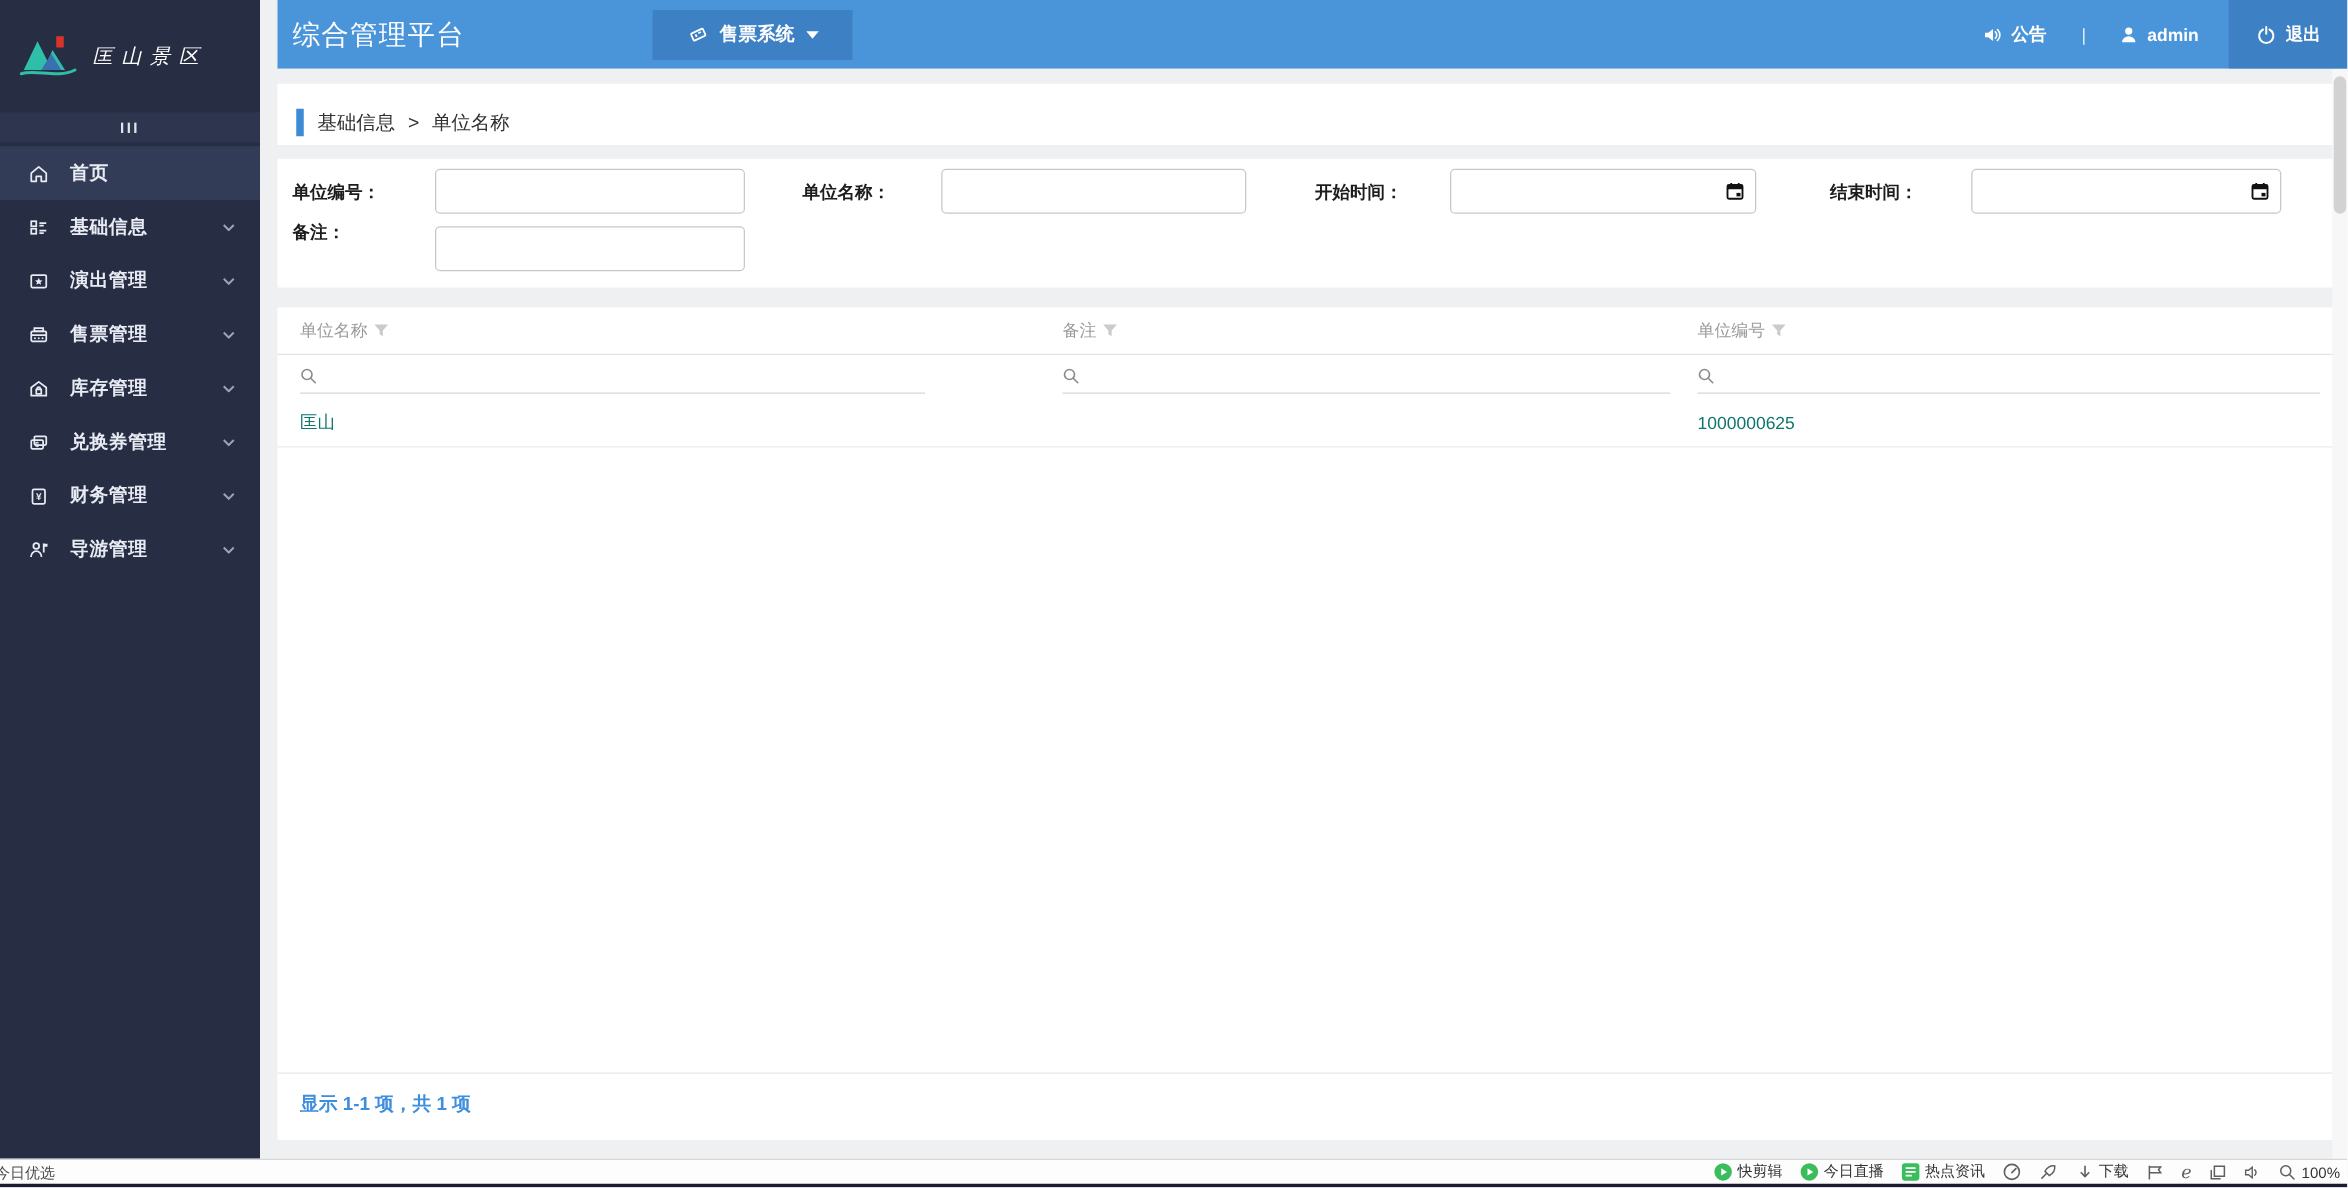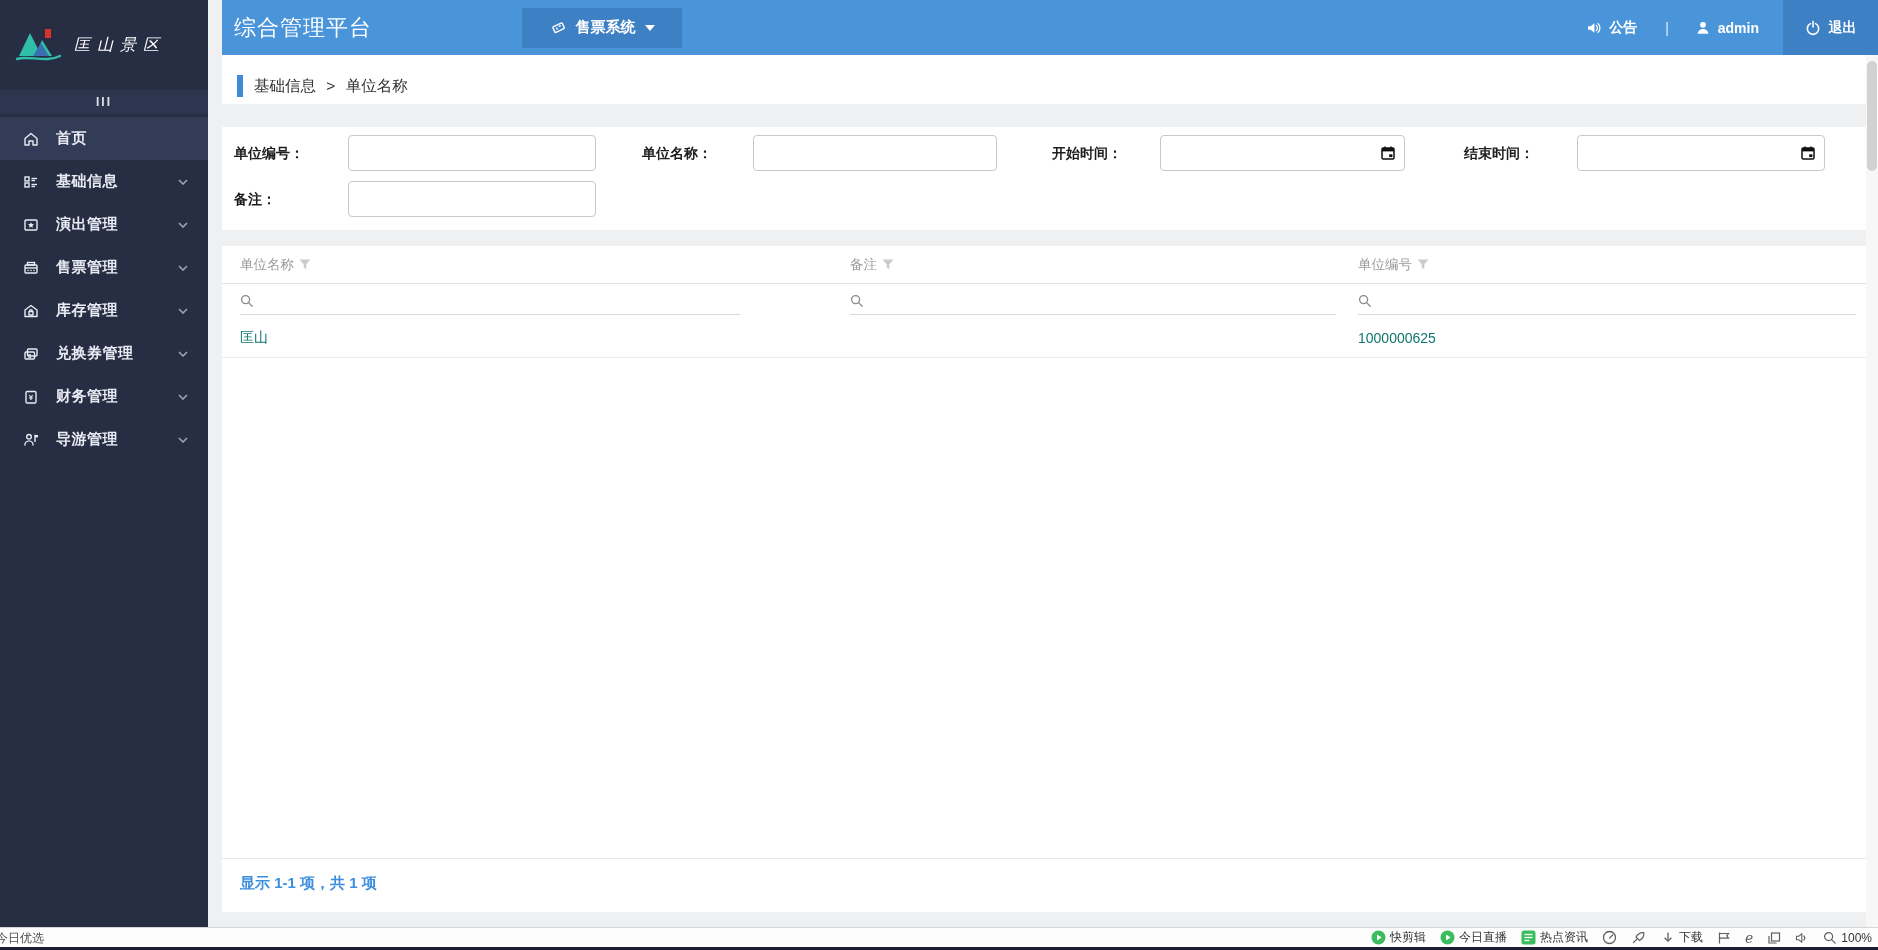--- a/index.html
+++ b/index.html
@@ -26,21 +26,21 @@
   .collapse-toggle { height:24px; background:#2d364e; color:#dfe3ec; display:flex; align-items:center; justify-content:center; font-size:12px; font-weight:bold; letter-spacing:2px; cursor:pointer; }
   .menu { margin-top:3px; }
   .menu-item { height:43px; display:flex; align-items:center; padding-left:22px; cursor:pointer; color:#e8ebf3; font-size:15px; font-weight:600; }
   .menu-item.active { background:#333c56; }
   .mi-icon { width:18px; height:18px; display:inline-flex; margin-right:16px; flex:none; }
   .mi-label { letter-spacing:.5px; }
   .mi-chevron { margin-left:auto; margin-right:20px; display:inline-flex; }
 
   
   .main { position:absolute; left:222px; top:55px; width:1644px; height:872px; background:#eef0f2; }
-  .breadcrumb-bar { position:absolute; left:0; top:0; width:100%; height:49px; background:#fff; }
+  .breadcrumb-bar { position:absolute; left:0; top:12px; width:100%; height:49px; background:#fff; }
   .bc-accent { position:absolute; left:15px; top:20px; width:6px; height:22px; background:#3d8bd4; }
   .bc-text { position:absolute; left:32px; top:21px; font-size:15.5px; color:#303030; }
   .bc-text span { margin-right:6px; }
   .toolbar { position:absolute; right:8px; top:14px; display:flex; gap:5px; }
   .btn { width:66px; height:34px; background:#fff; border:1px solid #dcdcdc; border-radius:3px; font-size:14px; color:#333; font-family:inherit; cursor:pointer; }
 
   
   .form-panel { position:absolute; left:0; top:72px; width:100%; height:103px; background:#fff; }
   .f-label { position:absolute; font-size:14px; font-weight:bold; color:#1d1d1d; line-height:36px; }
   .f-input { position:absolute; width:248px; height:36px; border:1px solid #c8c8c8; border-radius:4px; background:#fff; font-size:14px; padding:0 10px; font-family:inherit; }
@@ -288,21 +288,21 @@
         <span class="cal-icon">
           <svg width="16" height="16" viewBox="0 0 16 16">
               <rect x="2" y="3" width="12" height="11" rx="1.2" stroke="#111" stroke-width="1.5" fill="none"></rect>
               <line x1="5" y1="1.4" x2="5" y2="4.2" stroke="#111" stroke-width="1.5"></line>
               <line x1="11" y1="1.4" x2="11" y2="4.2" stroke="#111" stroke-width="1.5"></line>
               <rect x="2" y="3" width="12" height="3.4" fill="#111"></rect>
               <rect x="9.2" y="9.3" width="3.2" height="2.8" fill="#111"></rect>
             </svg>
         </span>
       </span>
-      <span class="f-label" style="left:12px; top:54px;">备注：</span>
+      <span class="f-label" style="left:12px; top:40px;">备注：</span>
       <input class="f-input" style="left: 126px; top: 54px;">
     </div>
 
     <div class="table-panel">
       <div class="t-row t-head">
         <span class="th-cell">
           <span>单位名称</span>
           <svg width="12" height="11" viewBox="0 0 12 11">
               <path d="M0.5 0.5 H11.5 L7.3 5.3 V10 L4.7 8.4 V5.3 Z" fill="#cbcbcb"></path>
             </svg>

